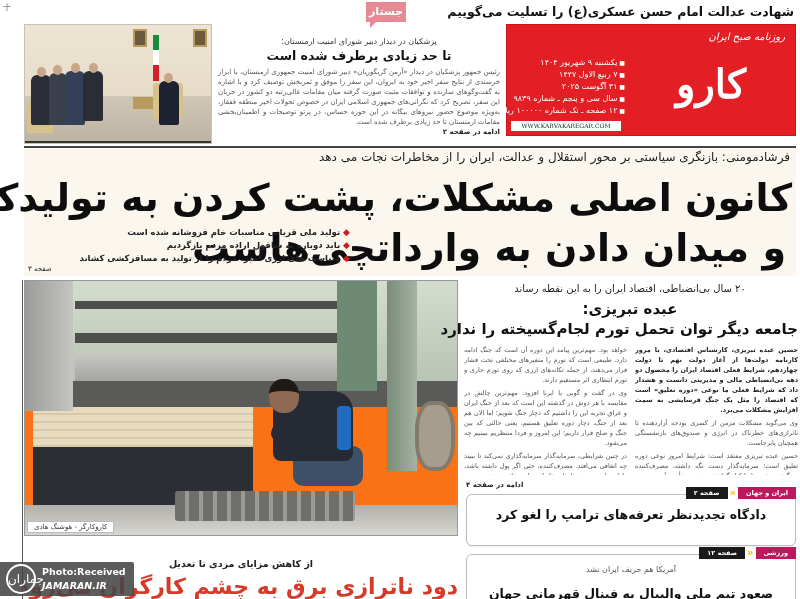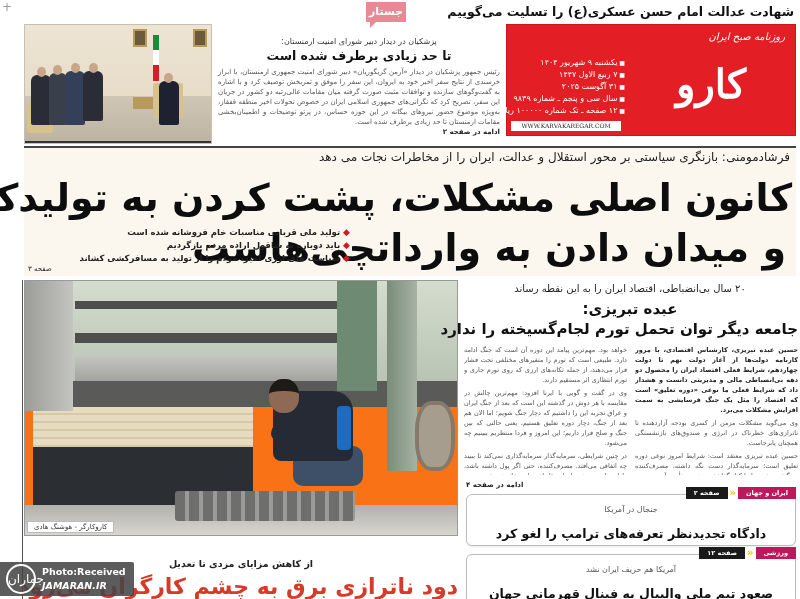--- a/index.html
+++ b/index.html
@@ -216,21 +216,20 @@
   </div>
 </div>
 <div class="int-cont">ادامه در صفحه ۴</div>
 
 <div class="news-box nb1">
   <div class="tag">
     <span class="tag-section">ایران و جهان</span>
     <span class="tag-chev">«</span>
     <span class="tag-page">صفحه ۲</span>
   </div>
-  <div class="nb-kicker">جنجال در آمریکا</div>
   <div class="nb-headline">دادگاه تجدیدنظر تعرفه‌های ترامپ را لغو کرد</div>
 </div>
 
 <div class="news-box nb2">
   <div class="tag">
     <span class="tag-section">ورزشی</span>
     <span class="tag-chev">«</span>
     <span class="tag-page">صفحه ۱۲</span>
   </div>
   <div class="nb-kicker">آمریکا هم حریف ایران نشد</div>

